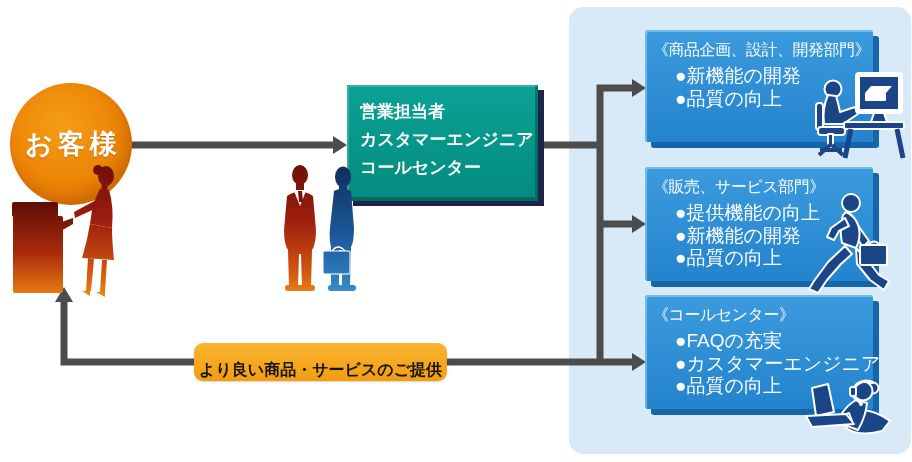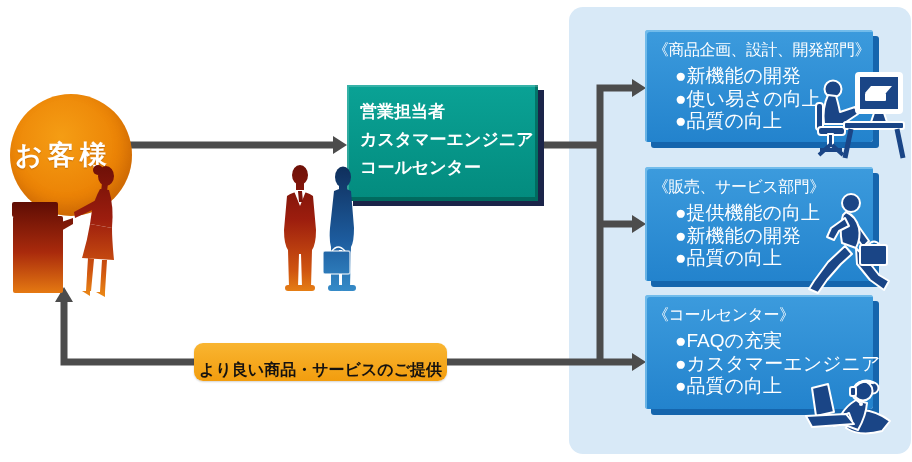--- a/index.html
+++ b/index.html
@@ -17,24 +17,24 @@
     background:#d8e9f7;border-radius:14px;
   }
 
   
   svg.lines{left:0;top:0;}
   .ln{stroke:#4c4c4c;stroke-width:7;fill:none;}
   .ah{fill:#4c4c4c;}
 
   
   .circle{
-    left:10px;top:94px;width:122px;height:122px;border-radius:50%;
+    left:10px;top:83px;width:122px;height:122px;border-radius:50%;
     background:radial-gradient(circle at 42% 35%, #f59d14 0%, #ec8406 55%, #df7304 100%);
     box-shadow:inset -5px -9px 14px rgba(140,55,0,.28);
-    display:flex;align-items:center;justify-content:flex-start;
+    display:flex;align-items:center;justify-content:center;
   }
   .circle .txt{
     color:#fff;font-size:27px;font-weight:bold;letter-spacing:5px;
     padding-left:5px;text-shadow:0 1px 1px rgba(120,50,0,.35);
   }
 
   
   .ylabel{
     background:linear-gradient(180deg,#f9b531 0%,#f29d0e 100%);
     border-radius:9px;color:#151210;font-weight:bold;
@@ -89,21 +89,20 @@
 
   <div class="abs teal z3">
     <div>営業担当者</div>
     <div>カスタマーエンジニア</div>
     <div>コールセンター</div>
   </div>
 
   <div class="abs dept d1 z3">
     <div class="title">《商品企画、設計、開発部門》</div>
     <div class="item">●新機能の開発</div>
-    <div class="item">●使い易さの向上</div>
     <div class="item">●品質の向上</div>
   </div>
   <div class="abs dept d2 z3">
     <div class="title">《販売、サービス部門》</div>
     <div class="item">●提供機能の向上</div>
     <div class="item">●新機能の開発</div>
     <div class="item">●品質の向上</div>
   </div>
   <div class="abs dept d3 z3">
     <div class="title">《コールセンター》</div>

